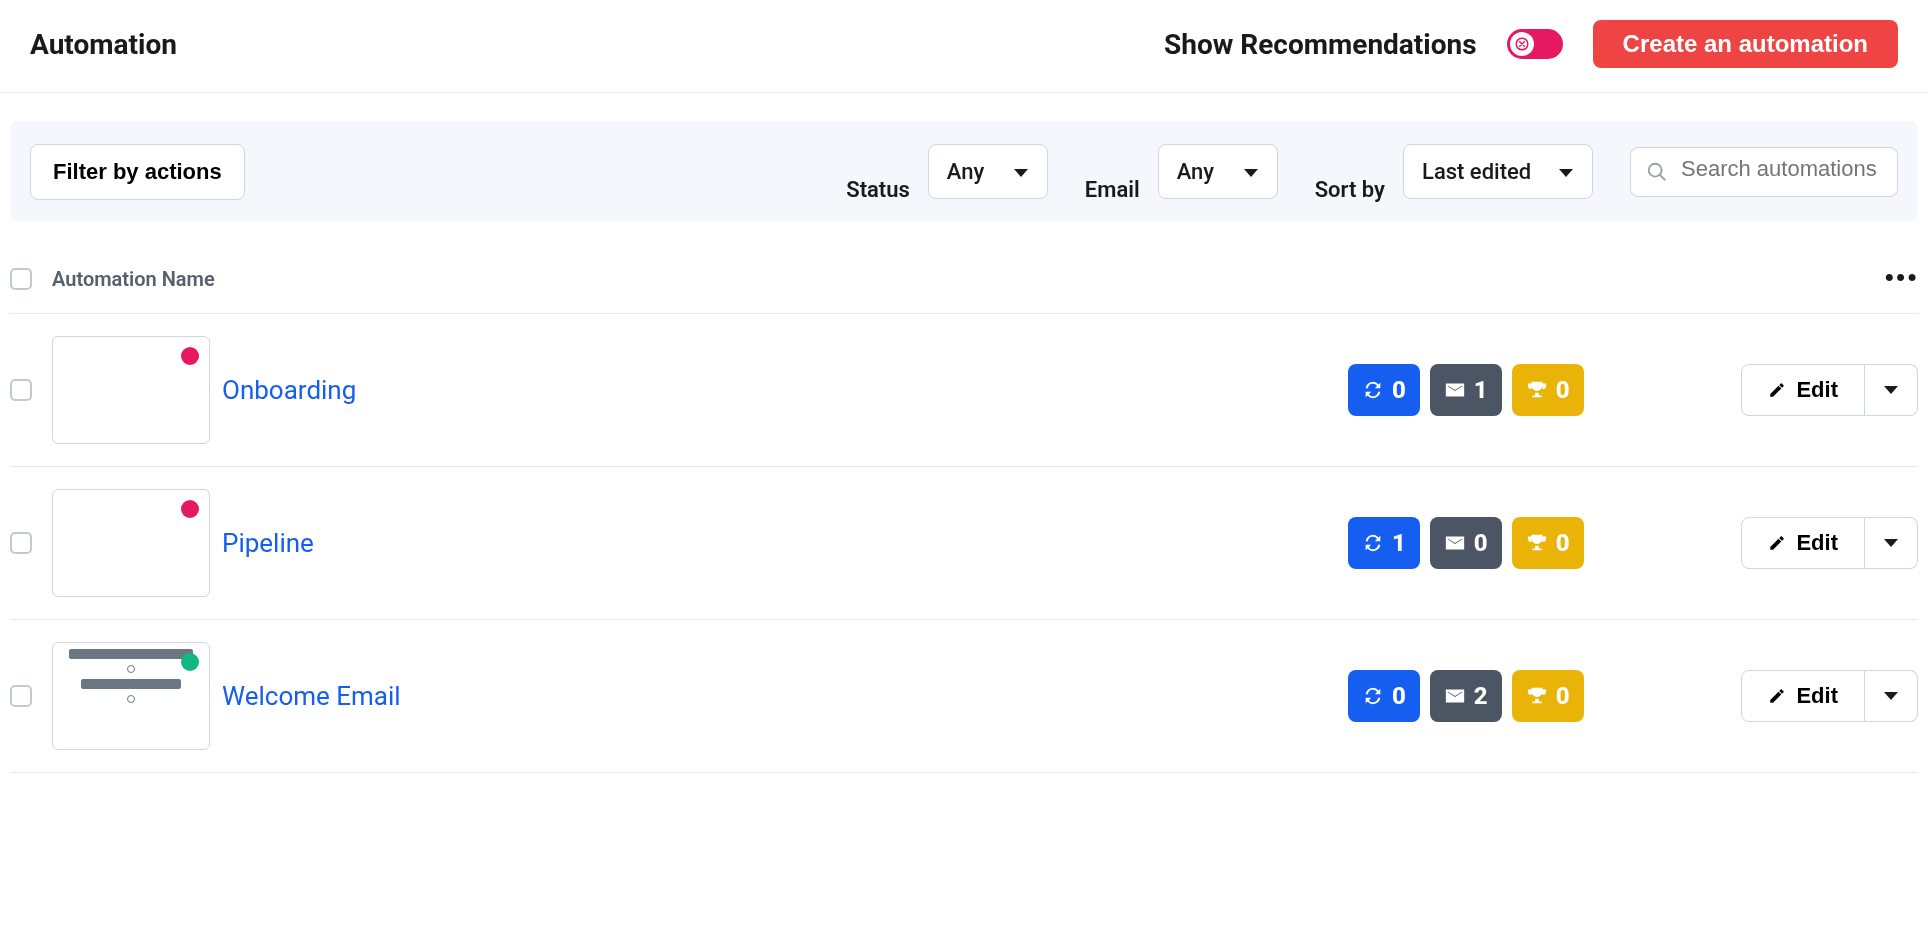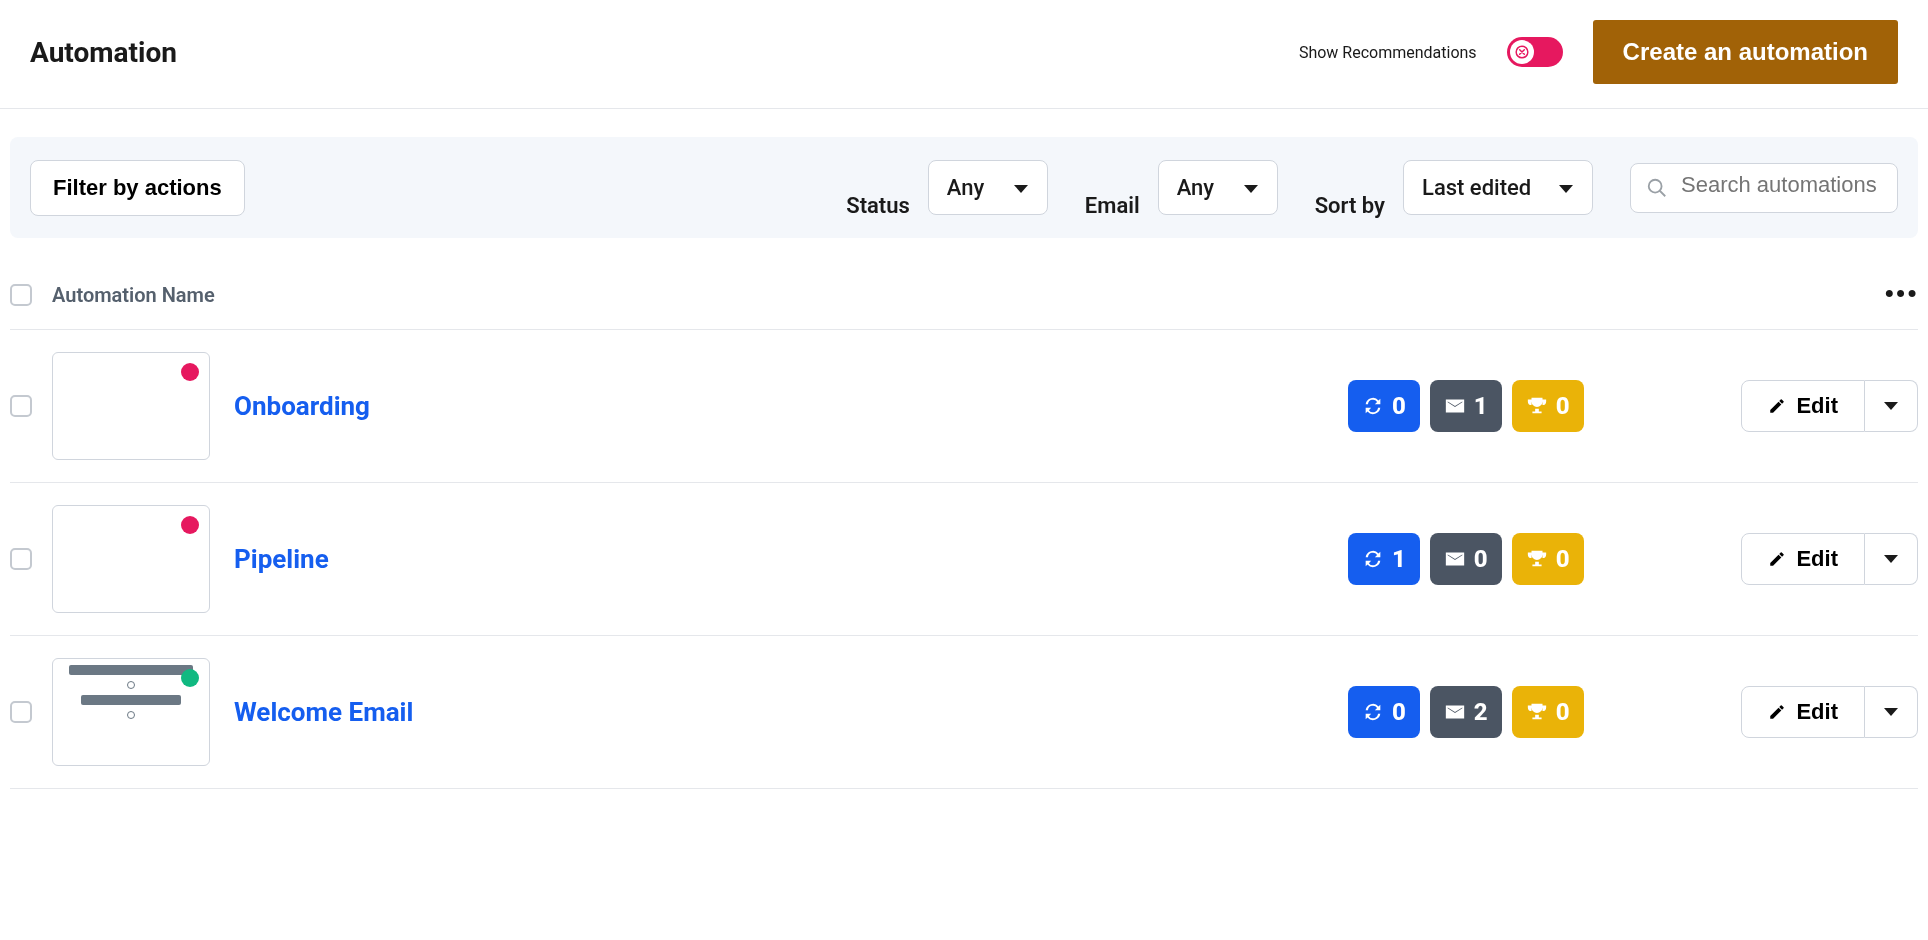--- a/index.html
+++ b/index.html
@@ -19,22 +19,22 @@
   .page-title {
     font-size: 28px;
     font-weight: 700;
   }
   .top-right {
     display: flex;
     align-items: center;
     gap: 30px;
   }
   .recs-label {
-    font-size: 16px;
-    font-weight: 400;
+    font-size: 28px;
+    font-weight: 700;
   }
   .toggle {
     width: 56px;
     height: 30px;
     border-radius: 15px;
     background: #e6185f;
     position: relative;
     cursor: pointer;
   }
   .toggle-knob {
@@ -42,27 +42,27 @@
     left: 3px; top: 3px;
     width: 24px; height: 24px;
     border-radius: 50%;
     background: #fff;
     display: flex;
     align-items: center;
     justify-content: center;
   }
   .toggle-knob svg { width: 14px; height: 14px; }
   .btn-primary {
-    background: #a16207;
+    background: #ef4444;
     color: #fff;
     font-size: 24px;
     font-weight: 700;
     border: none;
-    padding: 18px 30px;
-    border-radius: 3px;
+    padding: 10px 30px;
+    border-radius: 8px;
     cursor: pointer;
   }
   .filter-bar {
     margin: 28px 10px 0 10px;
     background: #f4f7fb;
     border-radius: 8px;
     padding: 20px 20px;
     display: flex;
     align-items: center;
     gap: 37px;
@@ -200,23 +200,23 @@
     height: 10px;
     background: #6b7884;
     border-radius: 2px;
   }
   .thumb-circ {
     width: 8px; height: 8px;
     border: 1px solid #6b7884;
     border-radius: 50%;
   }
   .row-name {
-    margin-left: 24px;
+    margin-left: 12px;
     font-size: 26px;
-    font-weight: 700;
+    font-weight: 400;
     color: #155eef;
     cursor: pointer;
   }
   .stats {
     display: flex;
     gap: 10px;
     width: 310px;
   }
   .stat {
     display: inline-flex;

